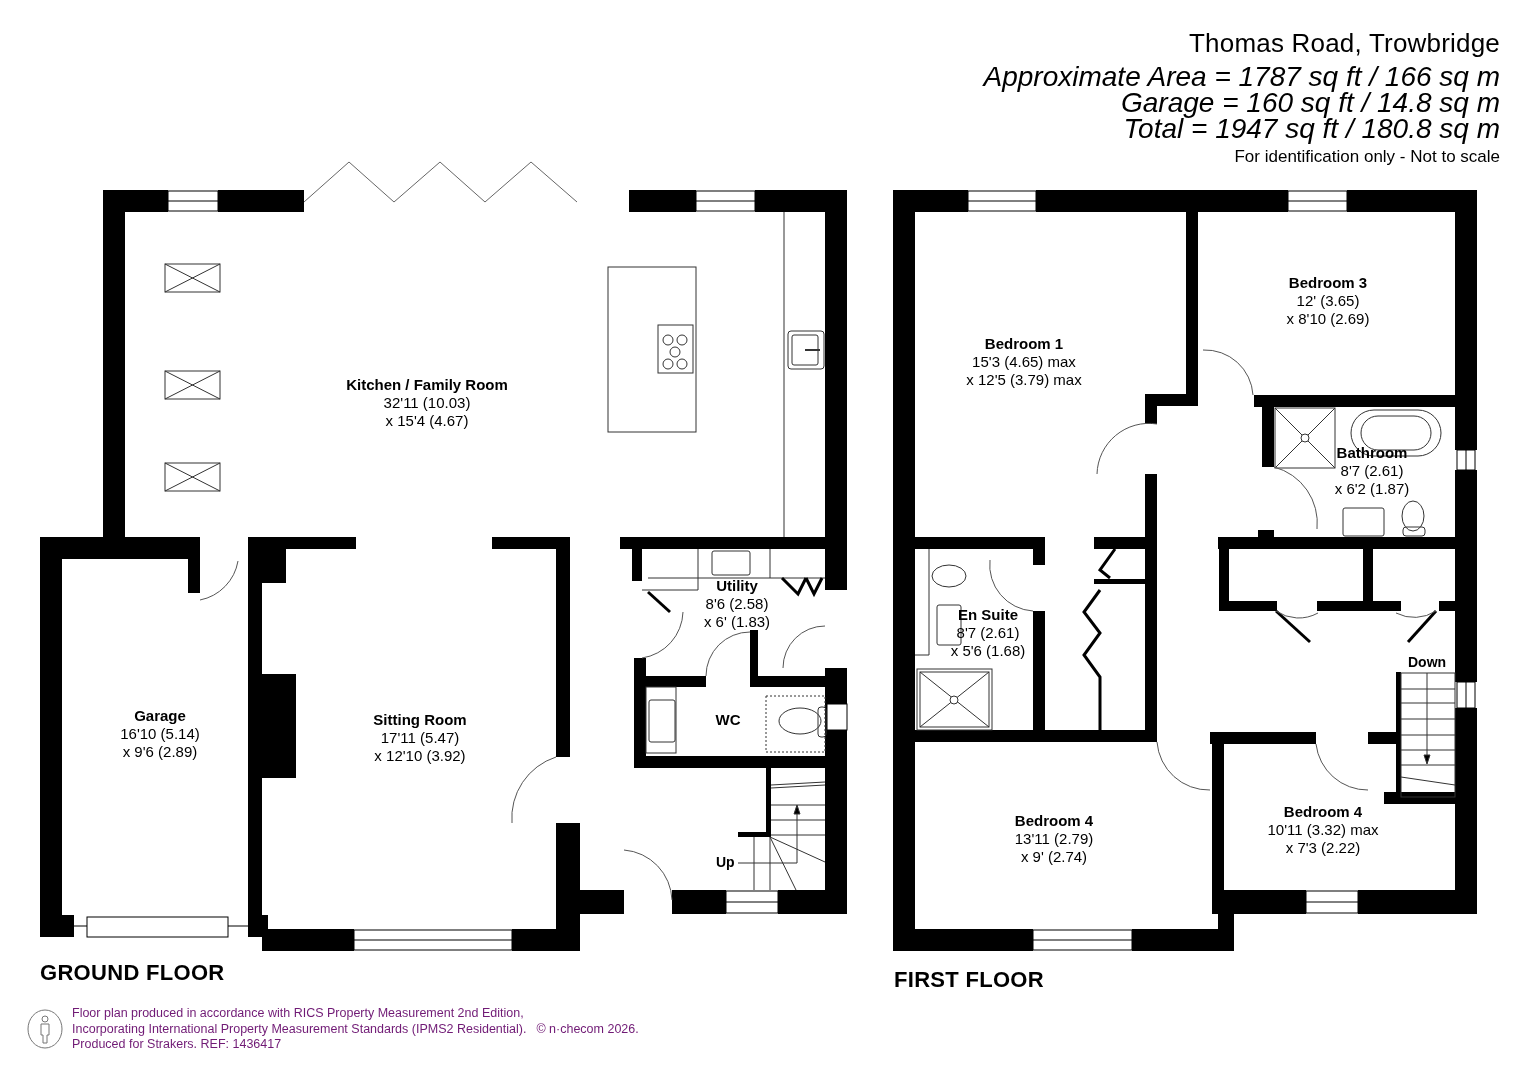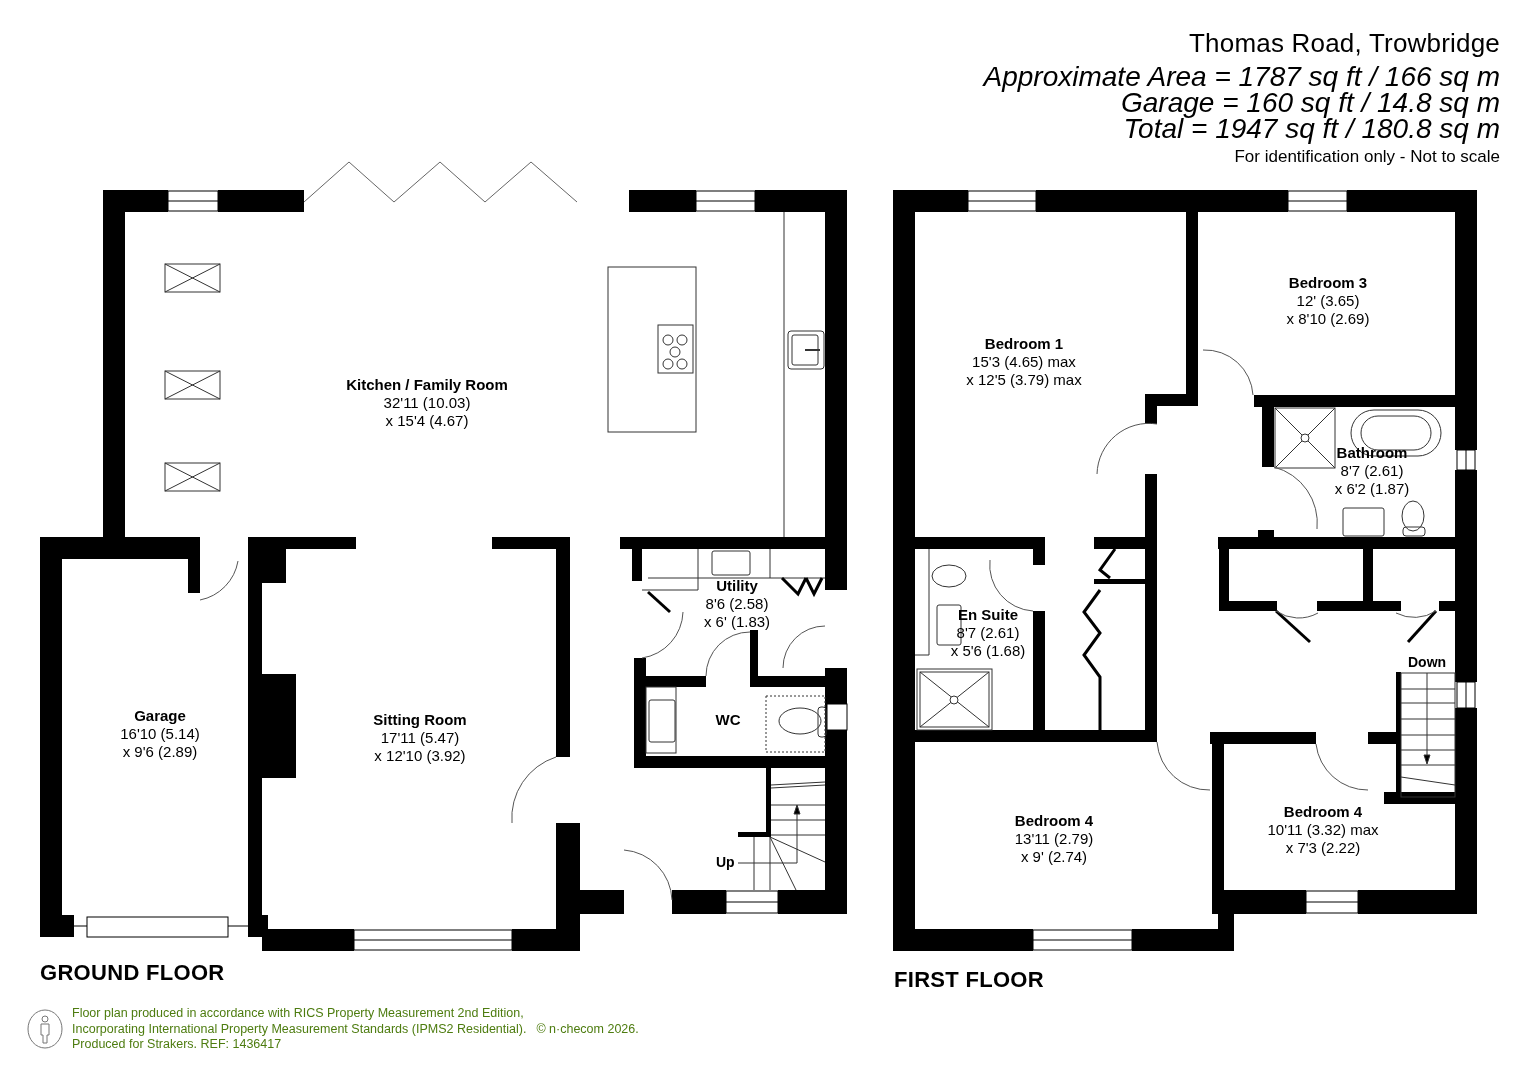--- a/index.html
+++ b/index.html
@@ -8,21 +8,21 @@
   .title { font-size: 26px; font-weight: normal; line-height: 42px; letter-spacing: 0.2px; }
   .area-line { font-size: 28px; line-height: 26px; font-style: italic; }
   .disclaimer { font-size: 17px; line-height: 18px; margin-top: 6px; }
   svg.plan { position: absolute; left: 0; top: 0; }
   .room-label { position: absolute; text-align: center; font-size: 15px; line-height: 18px; transform: translateX(-50%); white-space: nowrap; }
   .room-label .name { font-weight: bold; }
   .floor-label { position: absolute; font-size: 22px; font-weight: bold; letter-spacing: 0.3px; }
   .stair-label { position: absolute; font-size: 14px; font-weight: bold; }
   .footer { position: absolute; left: 26px; top: 1006px; display: flex; align-items: center; }
   .footer-icon { width: 38px; height: 42px; margin-right: 8px; }
-  .footer-text { font-size: 12.5px; line-height: 15.5px; color: #4d7c0f; }
+  .footer-text { font-size: 12.5px; line-height: 15.5px; color: #701a75; }
   .footer-text .copy { margin-left: 10px; }
 </style>
 </head>
 <body>
 
 <div class="header">
   <div class="title">Thomas Road, Trowbridge</div>
   <div class="area-line">Approximate Area = 1787 sq ft / 166 sq m</div>
   <div class="area-line">Garage = 160 sq ft / 14.8 sq m</div>
   <div class="area-line">Total = 1947 sq ft / 180.8 sq m</div>

